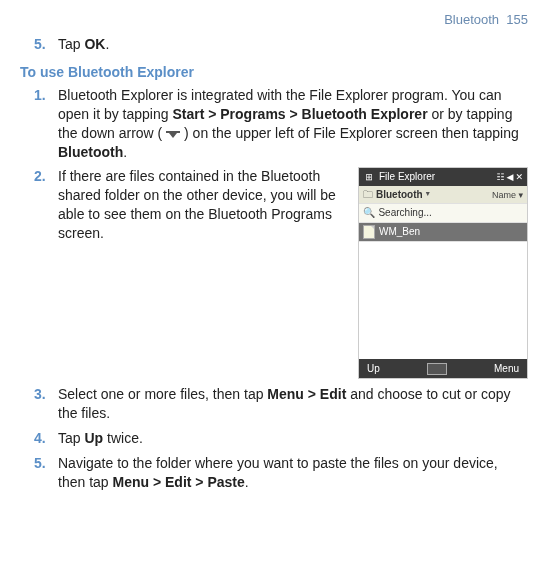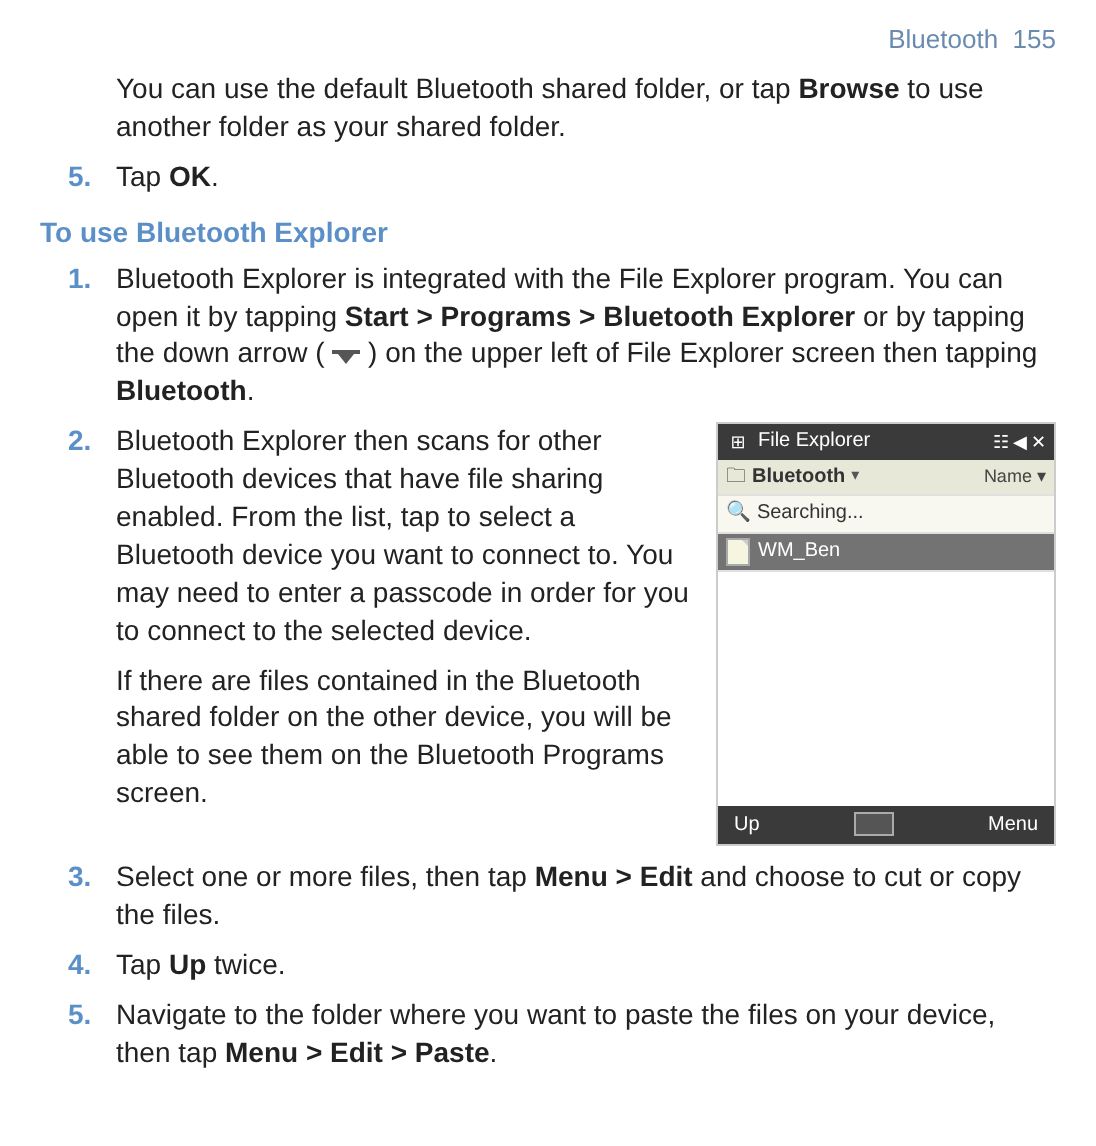--- a/index.html
+++ b/index.html
@@ -155,23 +155,20 @@
 </style>
 </head>
 <body>
 
 <div class="page">
 
   <div class="header-right">
     <span>Bluetooth</span>&nbsp;&nbsp;<span>155</span>
   </div>
 
-  <p class="para">
-    <span>You can use the default Bluetooth shared folder, or tap </span><b>Browse</b><span> to use another folder as your shared folder.</span>
-  </p>
 
   <div class="list-row">
     <div class="list-num">5.</div>
     <div class="list-body">
       <span>Tap </span><b>OK</b><span>.</span>
     </div>
   </div>
 
   <div class="section-title">To use Bluetooth Explorer</div>
 
@@ -179,21 +176,20 @@
     <div class="list-num">1.</div>
     <div class="list-body">
       <span>Bluetooth Explorer is integrated with the File Explorer program. You can open it by tapping </span><b>Start &gt; Programs &gt; Bluetooth Explorer</b><span> or by tapping the down arrow ( </span><span class="inline-icon"></span><span> ) on the upper left of File Explorer screen then tapping </span><b>Bluetooth</b><span>.</span>
     </div>
   </div>
 
   <div class="list-row">
     <div class="list-num">2.</div>
     <div class="list-body with-figure">
       <div class="text-col">
-        <p style="margin:0 0 6px 0;">Bluetooth Explorer then scans for other Bluetooth devices that have file sharing enabled. From the list, tap to select a Bluetooth device you want to connect to. You may need to enter a passcode in order for you to connect to the selected device.</p>
         <p style="margin:0;">If there are files contained in the Bluetooth shared folder on the other device, you will be able to see them on the Bluetooth Programs screen.</p>
       </div>
 
       <div class="figure">
         <div class="fig-titlebar">
           <span class="win-icon">⊞</span>
           <span>File Explorer</span>
           <span class="spacer"></span>
           <span class="fig-status-icons">
             <span>☷</span>

